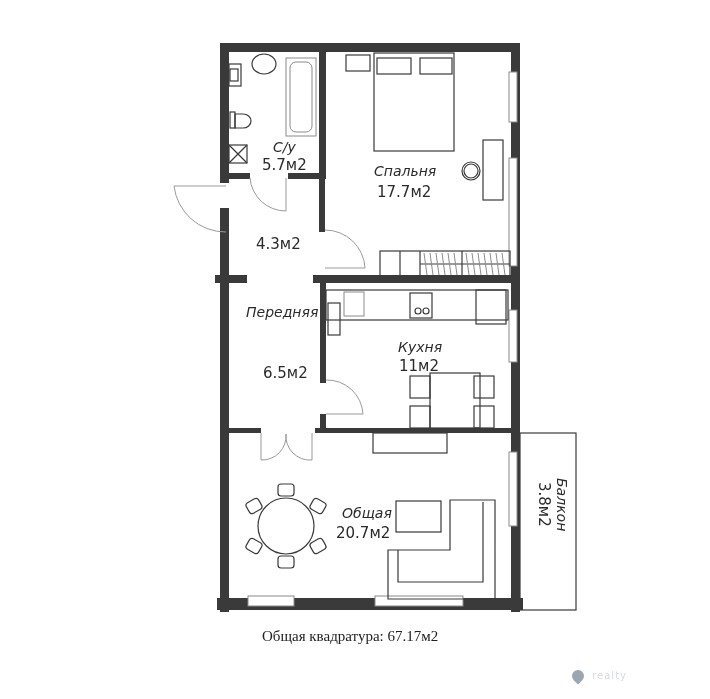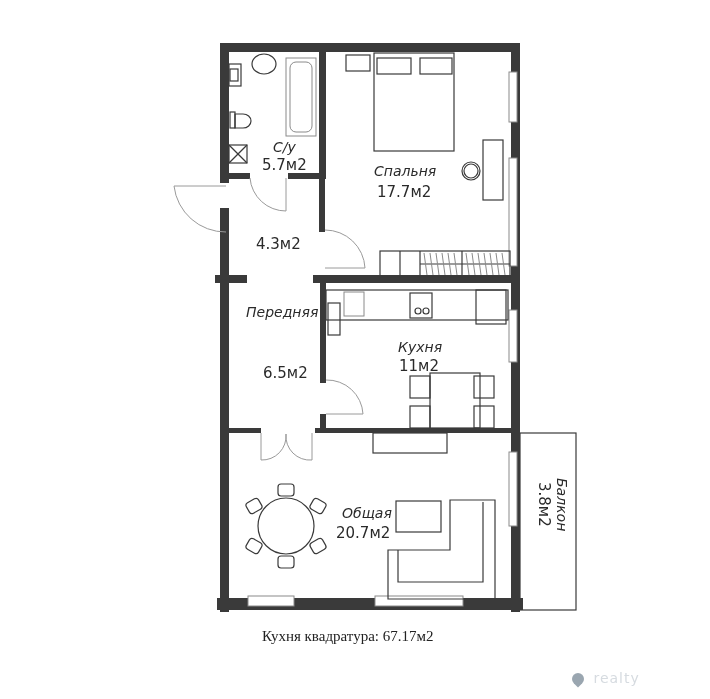--- a/index.html
+++ b/index.html
@@ -6,21 +6,21 @@
     body { width: 710px; height: 699px; position: relative; overflow: hidden; font-family: "DejaVu Sans", sans-serif; }
     svg#plan { position: absolute; left: 0; top: 0; }
     .wall { fill: #3a3a3a; }
     .thin { fill: none; stroke: #3a3a3a; stroke-width: 1.2; }
     .light { fill: none; stroke: #8a8a8a; stroke-width: 1; }
     .door { fill: none; stroke: #9a9a9a; stroke-width: 1; }
     .win { fill: #ffffff; stroke: #8a8a8a; stroke-width: 1; }
     .room-label { font-family: "DejaVu Sans", sans-serif; font-style: italic; font-size: 14px; fill: #2a2a2a; }
     .room-area { font-family: "DejaVu Sans", sans-serif; font-size: 15px; fill: #2a2a2a; }
     .total { position: absolute; left: 262px; top: 628px; font-family: "Liberation Serif", serif; font-size: 15px; color: #222; }
-    .watermark { position: absolute; left: 572px; top: 670px; font-family: "DejaVu Sans", sans-serif; font-size: 14px; color: #d6dbe0; letter-spacing: 1px; }
+    .watermark { position: absolute; left: 572px; top: 670px; font-family: "DejaVu Sans", sans-serif; font-size: 10px; color: #d6dbe0; letter-spacing: 1px; }
     .watermark .pin { display: inline-block; width: 12px; height: 12px; border-radius: 50% 50% 50% 0; transform: rotate(-45deg); background: #9aa6b0; margin-right: 4px; vertical-align: middle; }
   </style>
 </head>
 <body>
 
 <svg id="plan" width="710" height="699" viewBox="0 0 710 699">
 
   <g>
     <rect class="wall" x="220" y="43" width="300" height="9"></rect>
     <rect class="wall" x="220" y="43" width="9" height="140"></rect>
@@ -160,18 +160,18 @@
     <text class="room-label" x="342" y="518">Общая</text>
     <text class="room-area" x="336" y="538">20.7м2</text>
 
     <g transform="translate(557 478) rotate(90)">
       <text class="room-label" x="0" y="0">Балкон</text>
       <text class="room-area" x="4" y="18">3.8м2</text>
     </g>
   </g>
 </svg>
 
-<div class="total">Кухня квадратура: 67.17м2</div>
+<div class="total">Общая квадратура: 67.17м2</div>
 
 <div class="watermark">
   <span class="pin"></span>
   <span>realty</span>
 </div>
 
 </body></html>

